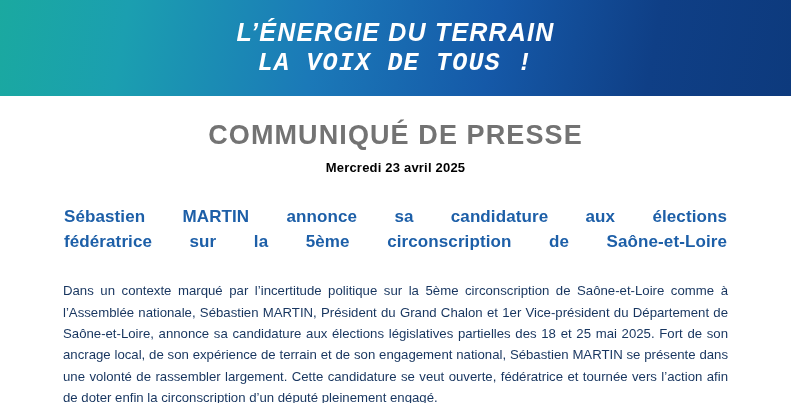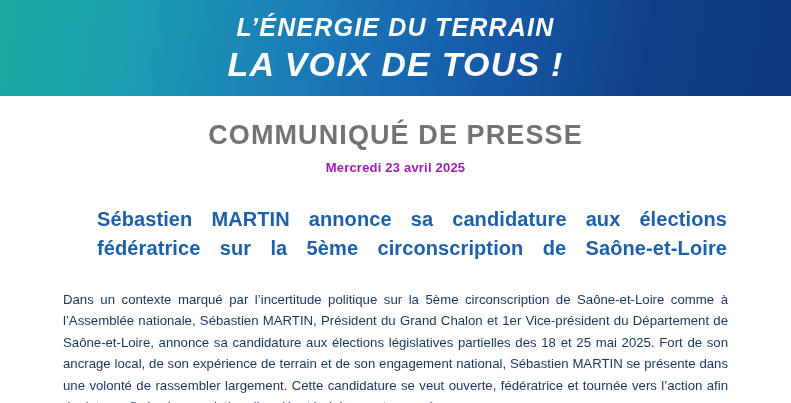--- a/index.html
+++ b/index.html
@@ -36,56 +36,55 @@
   .banner-line {
     color: #ffffff;
     font-weight: bold;
     font-style: italic;
     letter-spacing: 1.2px;
     text-transform: uppercase;
     line-height: 1.12;
     text-align: center;
   }
   .banner-line-1 { font-size: 25px; margin-bottom: 4px; }
-  .banner-line-2 { font-size: 34px; }
+  .banner-line-2 { font-size: 25px; font-family: Liberation Mono, monospace; }
 
   
   .content {
     padding: 0 58px;
   }
 
   .cp-title {
     text-align: center;
     color: #737373;
     font-weight: bold;
     font-size: 27px;
     letter-spacing: 1.1px;
     margin-top: 24px;
     text-transform: uppercase;
   }
 
   .cp-date {
     text-align: center;
-    color: #a21caf;
+    color: #000000;
     font-weight: bold;
     font-size: 13px;
     margin-top: 9px;
     letter-spacing: 0.2px;
   }
 
   .headline {
     text-align: center;
     color: #1d5fa8;
     font-weight: bold;
-    font-size: 20px;
+    font-size: 17px;
     line-height: 1.45;
     margin-top: 30px;
     padding: 0 6px;
     letter-spacing: 0.1px;
-    margin-left: 33px;
   }
   .headline .hl-line {
     display: block;
     text-align: justify;
     text-align-last: justify;
   }
 
   .paragraph {
     margin-top: 26px;
     color: #17355f;

